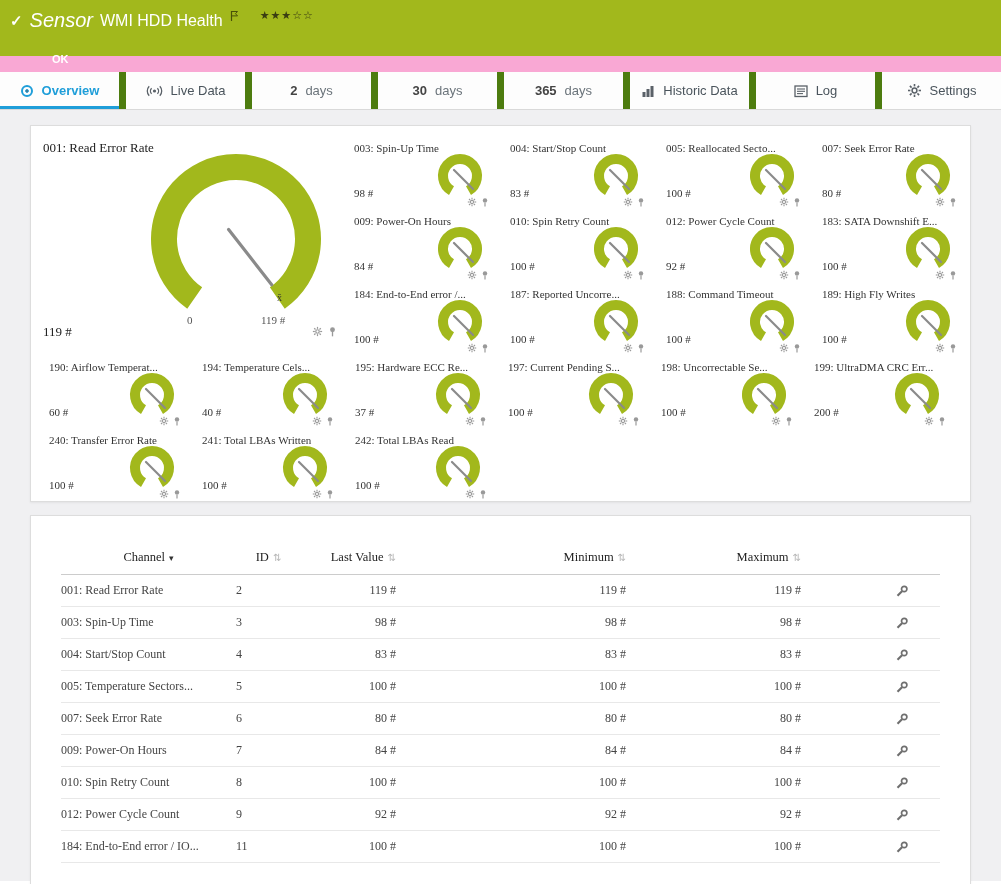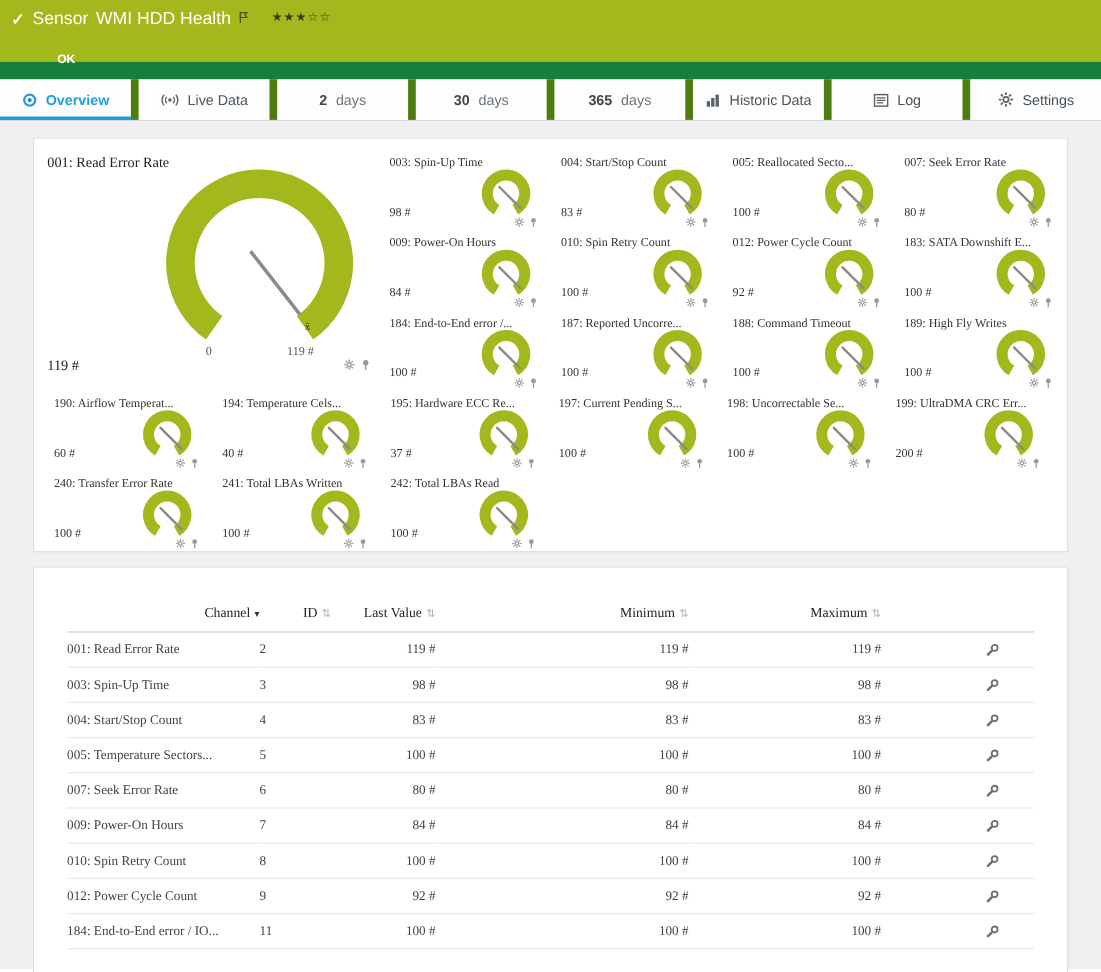--- a/index.html
+++ b/index.html
@@ -8,28 +8,28 @@
   body{
     width:1001px; height:884px; overflow:hidden;
     font-family:"Liberation Sans", sans-serif;
     background:#ffffff; color:#333;
   }
 
   
   .topbar{ height:56px; background:var(--accent); color:#fff; }
   .topbar-row1{ display:flex; align-items:center; gap:7px; padding:9px 12px 0 10px; }
   .check{ font-size:15px; font-weight:bold; }
-  .sensor-kind{ font-size:16px; }
+  .sensor-kind{ font-style:italic; font-size:20px; }
   .sensor-title{ font-size:16px; }
   .flag-icon{ align-self:flex-start; margin-top:1px; }
   .stars{ font-size:11px; color:#3a3d12; letter-spacing:1px; align-self:flex-start; margin-top:0; margin-left:14px; }
   .topbar-row2{ padding-left:52px; margin-top:21px; font-size:11px; font-weight:bold; }
 
   
-  .tabband{ background:#15803d; padding-top:16px; }
+  .tabband{ background:#f9a8d4; padding-top:16px; }
   .tabs{ display:flex; height:38px; border-bottom:1px solid #d9d9d9; background:#fdfdfd; }
   .tab{
     flex:1; display:flex; align-items:center; justify-content:center; gap:8px;
     font-size:13px; color:#4a545c; border-left:7px solid #4d7c0f; cursor:pointer;
     white-space:nowrap;
   }
   .tab:first-child{ border-left:none; }
   .tab.active{ color:var(--blue); box-shadow:inset 0 -3px 0 var(--blue); font-weight:bold; }
   .tab.active svg *{ stroke:var(--blue); }
   .tab .num{ font-weight:bold; color:#444; }
@@ -63,21 +63,21 @@
   .g-dial{ position:absolute; top:12px; right:16px; }
   .arc{ fill:none; stroke:var(--accent); stroke-width:10; }
   .needle{ stroke:#8a8a8a; stroke-width:2.2; stroke-linecap:round; }
   .g-value{ position:absolute; left:8px; bottom:10px; font-size:11px; color:#333; }
   .g-icons{ position:absolute; right:12px; bottom:2px; display:flex; gap:3px; }
   .mini-ic{ display:block; cursor:pointer; }
 
   
   .table-card{ height:500px; overflow:hidden; padding:34px 30px 0 30px; }
   table{ width:100%; border-collapse:collapse; table-layout:fixed; }
-  th{ font-size:12.5px; font-weight:normal; color:#222; text-align:right;
+  th{ font-size:12.5px; font-weight:normal; color:#222; text-align:center;
       padding:0 0 9px 0; border-bottom:1px solid #ccc; cursor:pointer; }
   th.num, td.num{ text-align:right; }
   .sort-desc{ color:#333; font-size:9px; margin-left:4px; }
   .sort-both{ color:#b5b5b5; font-size:10px; margin-left:4px; }
   td{ font-size:12px; color:#444; padding:8px 0; border-bottom:1px solid #e8e8e8;
       white-space:nowrap; overflow:hidden; }
   td.c-channel{ cursor:pointer; }
   td.c-tools{ text-align:right; padding-right:32px; }
   .wrench{ cursor:pointer; vertical-align:middle; }
 </style>

